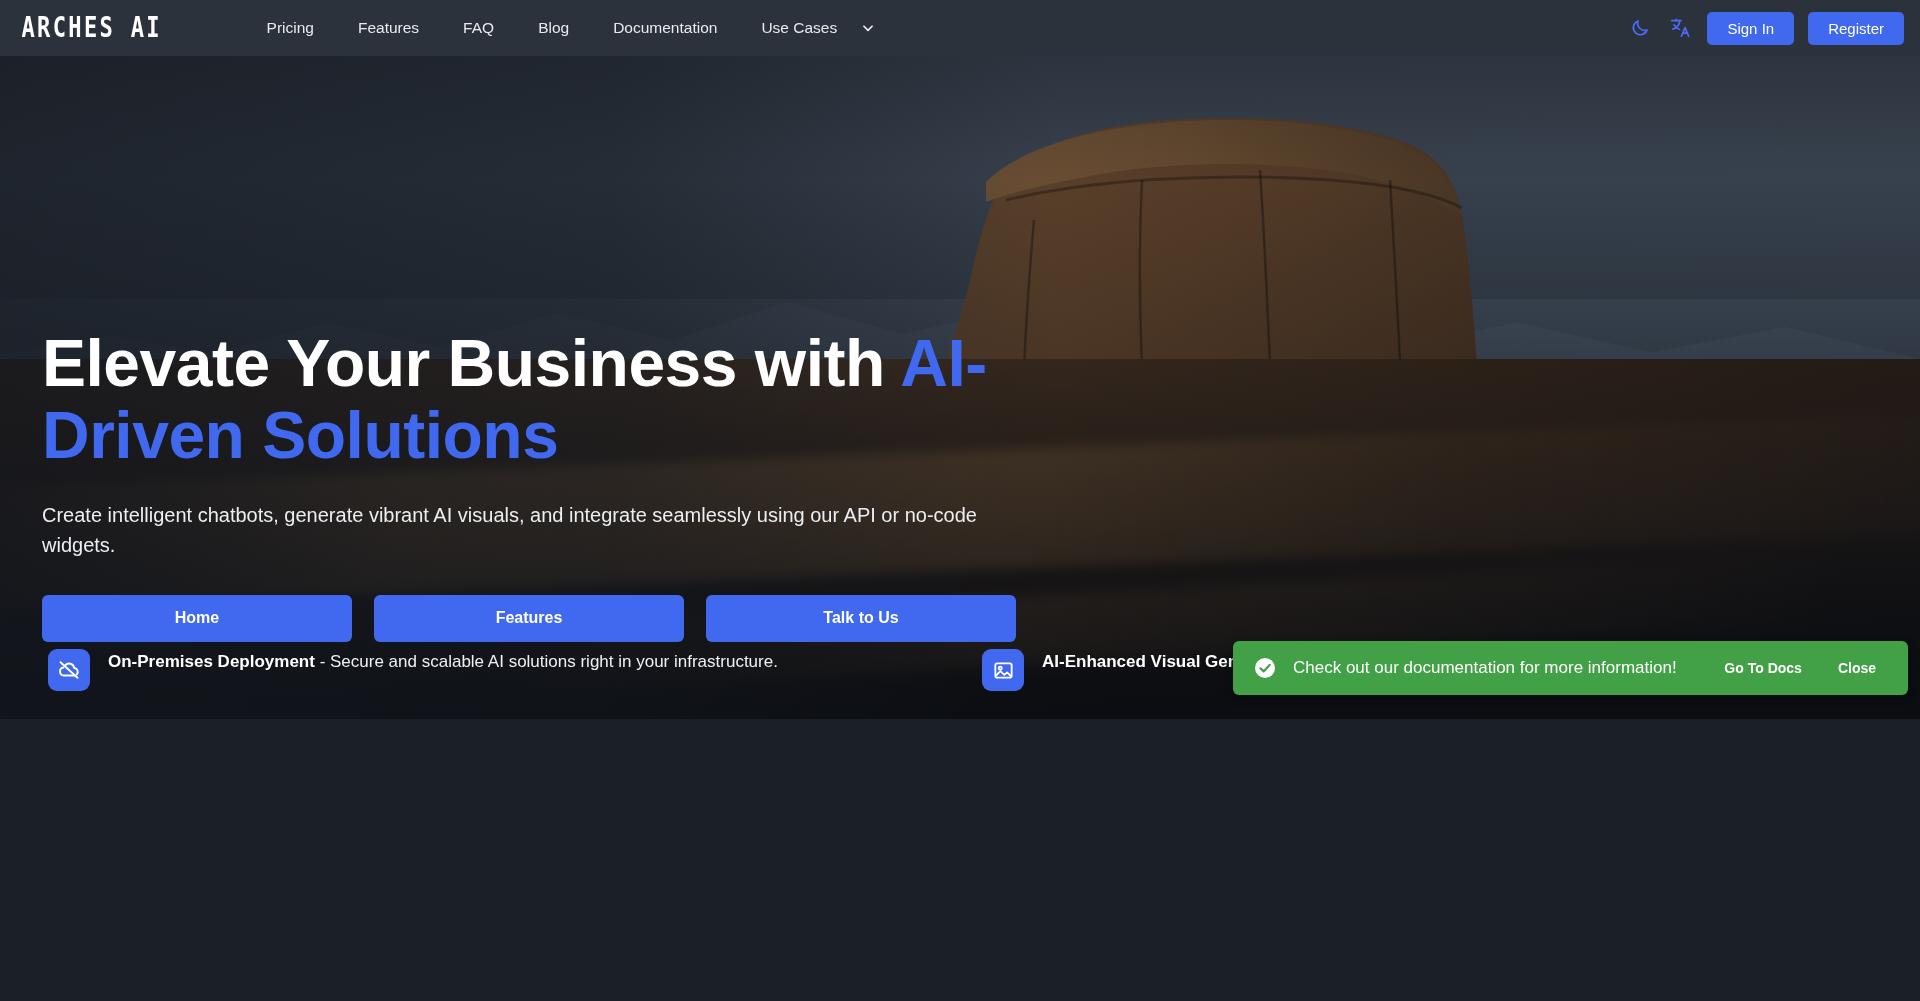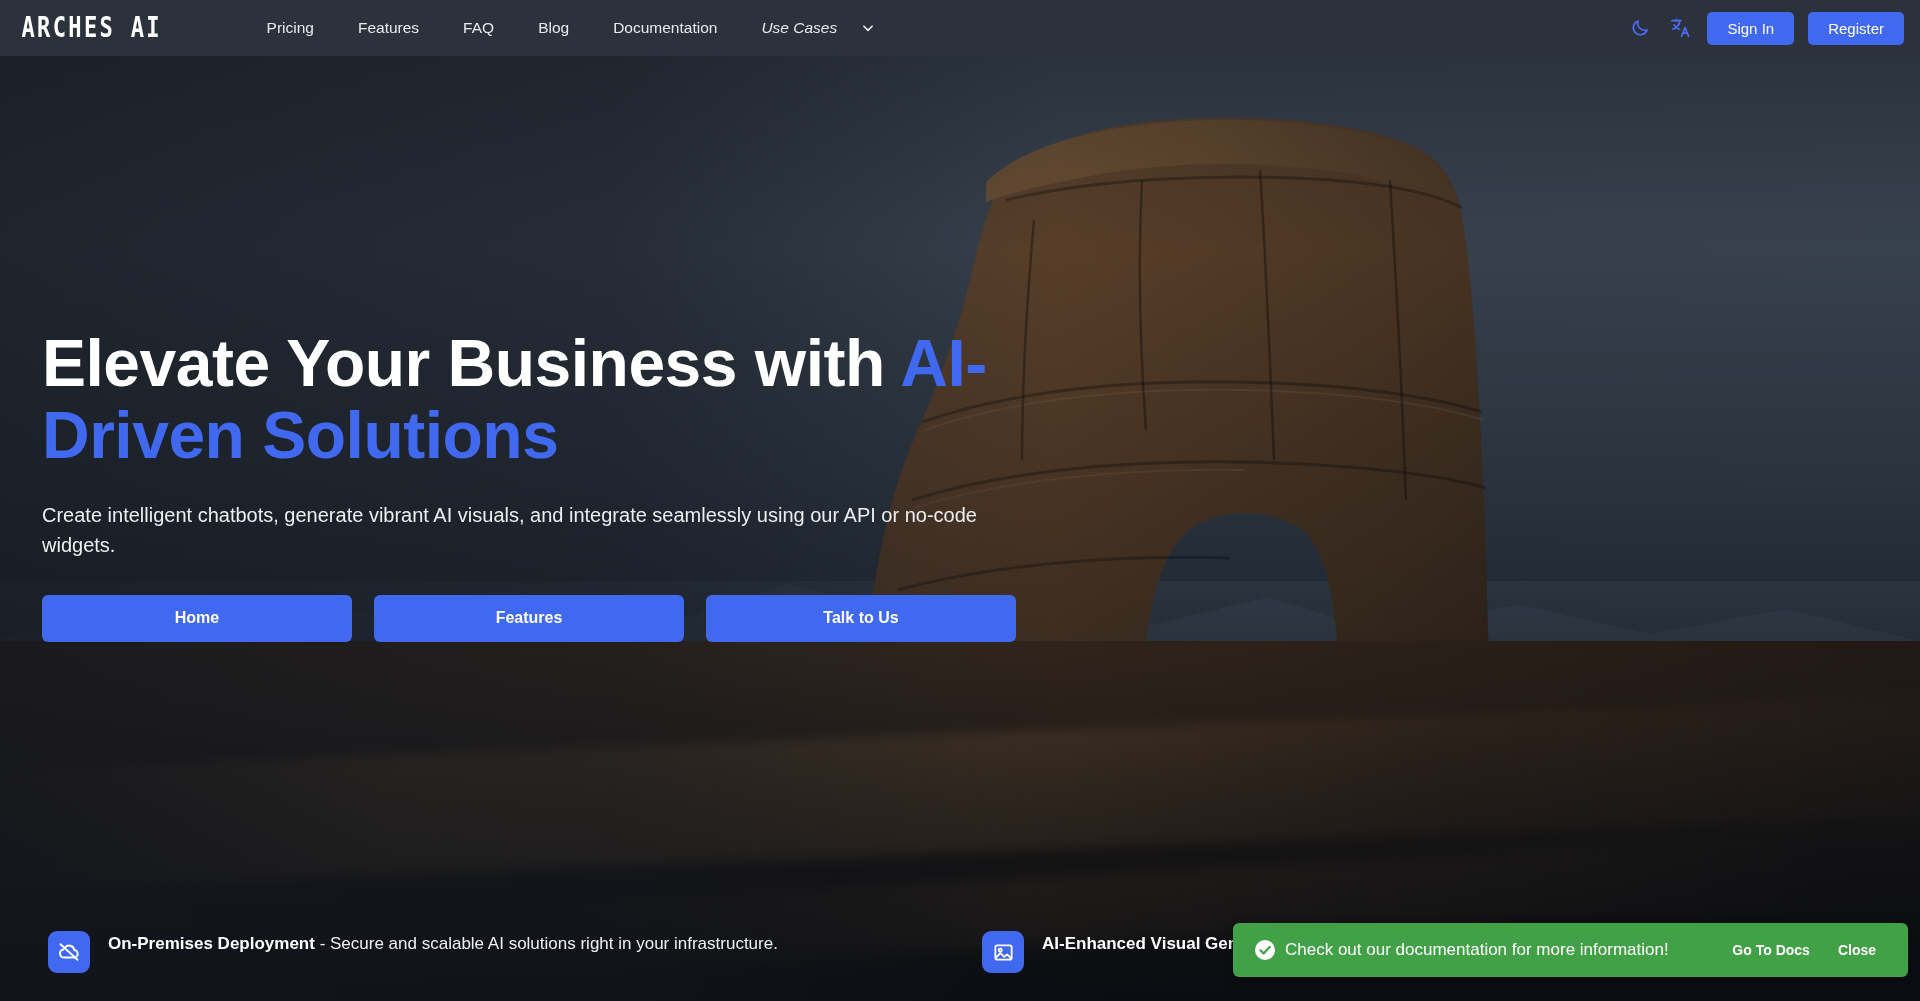--- a/index.html
+++ b/index.html
@@ -9,21 +9,21 @@
     height: 1001px;
     overflow: hidden;
     background: #1b2027;
     font-family: "Liberation Sans", sans-serif;
   }
 
   
   .page {
     position: relative;
     width: 1920px;
-    height: 1001px;
+    height: 719px;
     overflow: hidden;
   }
 
   .hero-bg {
     position: absolute;
     inset: 0;
     background:
       
       linear-gradient(180deg, #39424e 0%, #3c4653 22%, #323c48 48%, #26303c 64%, #171d26 80%, #0e131a 100%);
   }
@@ -132,21 +132,20 @@
     padding: 8px 22px;
     white-space: nowrap;
     cursor: pointer;
     text-align: right;
   }
   .nav-link.dropdown {
     display: flex;
     align-items: center;
     gap: 24px;
     padding-right: 14px;
-    font-style: italic;
   }
   .chevron {
     width: 14px; height: 14px;
     display: inline-block;
   }
   .nav-right {
     margin-left: auto;
     display: flex;
     align-items: center;
     gap: 14px;
@@ -266,21 +265,21 @@
     height: 54px;
     background: #41a councils;
     z-index: 60;
   }
   .toast {
     background: #42a147;
     border-radius: 6px;
     display: flex;
     align-items: center;
     padding: 0 22px 0 20px;
-    gap: 8px;
+    gap: 16px;
     box-shadow: 0 3px 10px rgba(0,0,0,0.35);
   }
   .toast-check {
     flex: 0 0 auto;
     width: 24px; height: 24px;
     color: #ffffff;
   }
   .toast-check svg { display: block; }
   .toast-msg {
     color: #ffffff;

